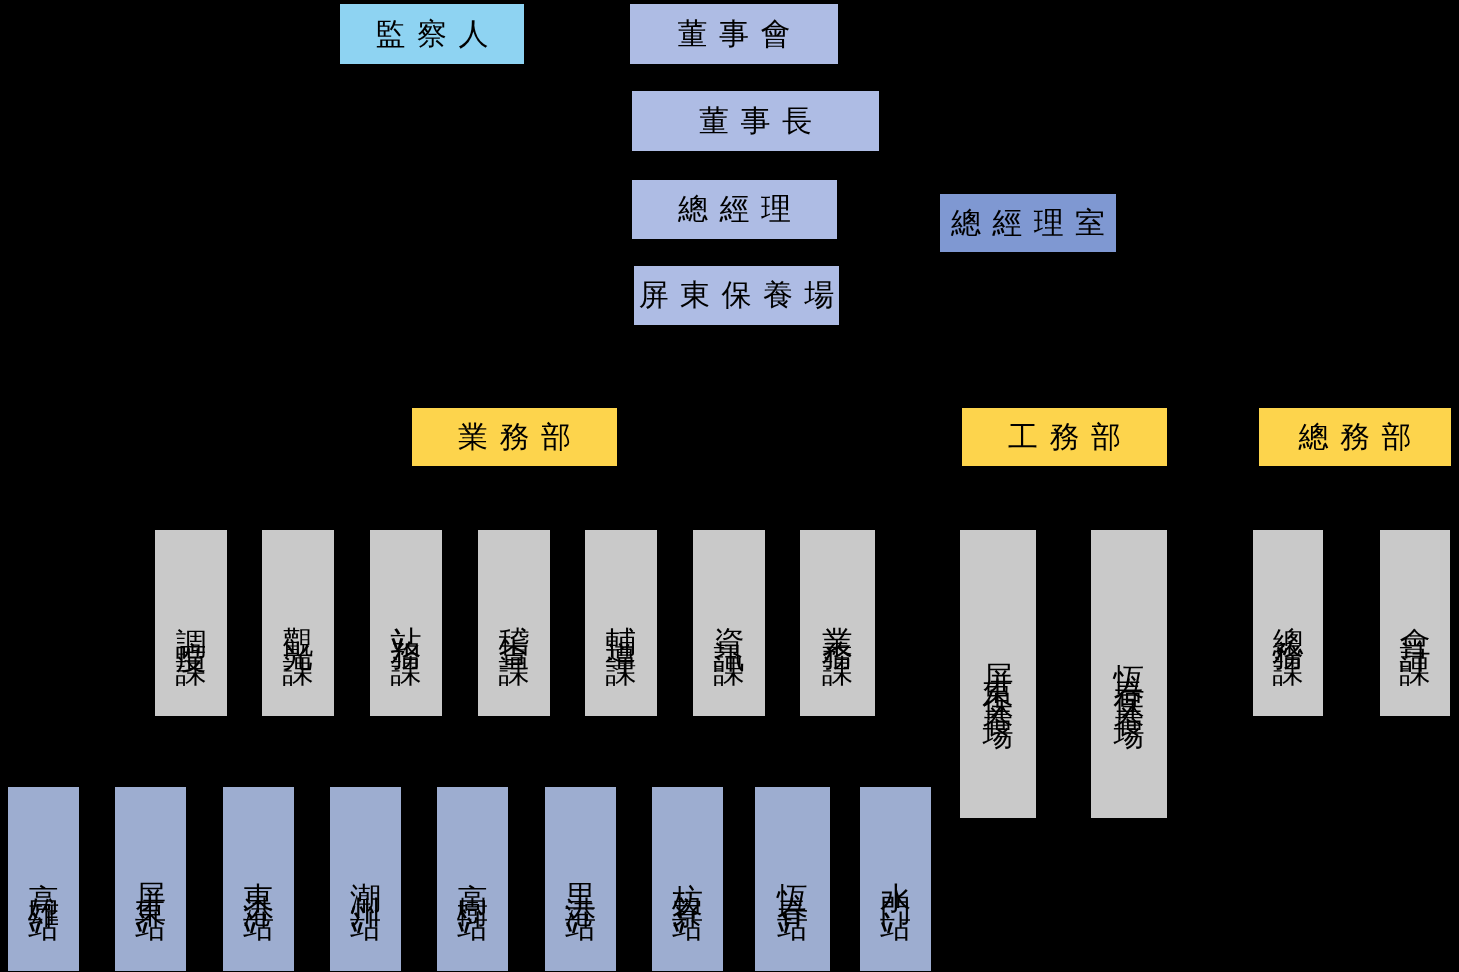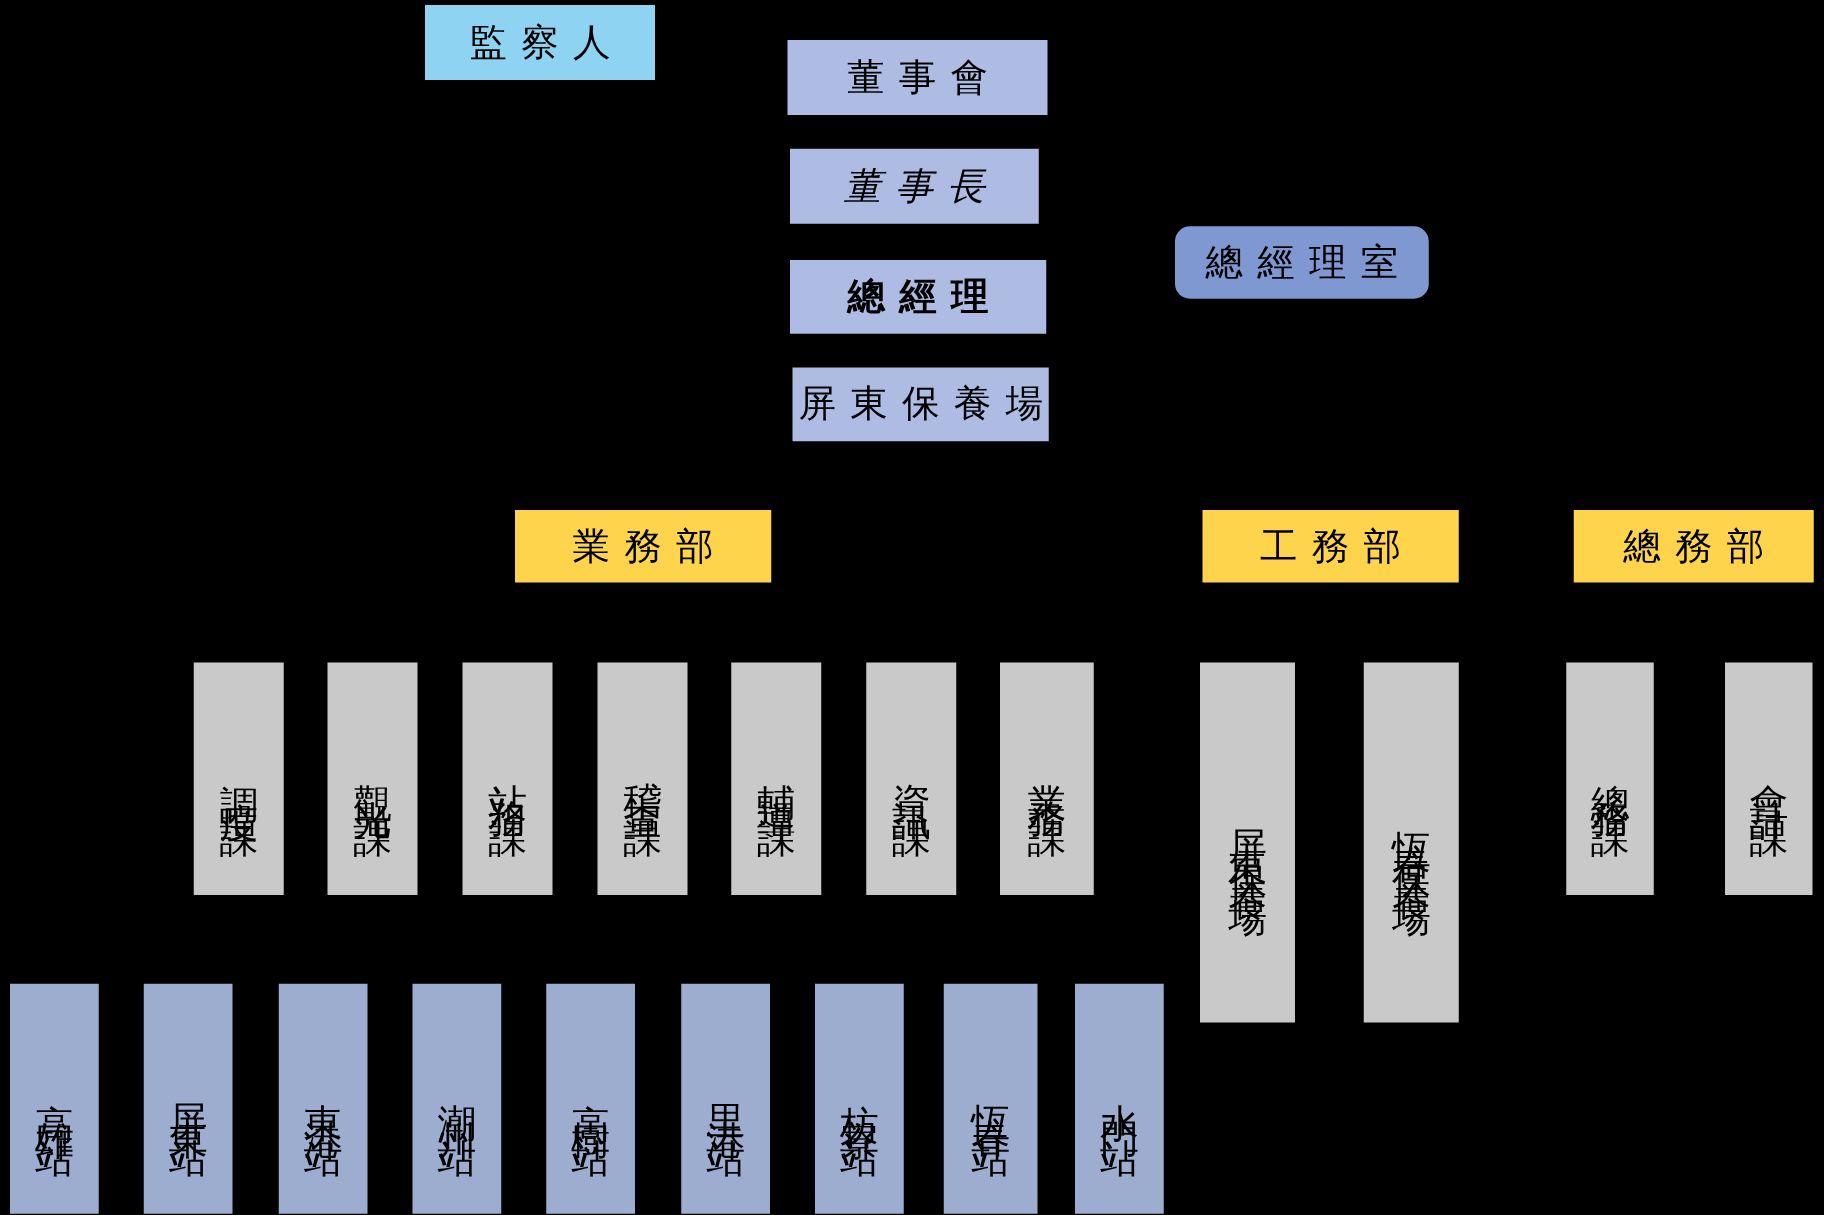--- a/index.html
+++ b/index.html
@@ -36,40 +36,40 @@
     white-space:nowrap;
   }
   .v{
     writing-mode:vertical-rl;
     text-orientation:upright;
     font-size:31px;
     letter-spacing:0.45em;
     line-height:1;
   }
   .c-supervisor{background:var(--supervisor);}
-  .c-executive{background:var(--executive);margin-top:28px;}
+  .c-executive{background:var(--executive);}
   .c-gmoffice{background:var(--gm_office);}
   .c-department{background:var(--department);margin-top:24px;}
   .c-unit{background:var(--unit);}
   .c-station{background:var(--station);}
 </style>
 </head>
 <body>
 
 <div>
 
   <div class="box h c-supervisor" style="left:340px;top:4px;width:184px;height:60px;">監察人</div>
 
   <div class="box h c-executive" style="left:630px;top:4px;width:208px;height:60px;">董事會</div>
 
-  <div class="box h c-executive" style="left:632px;top:91px;width:199px;height:60px;font-style:italic;">董事長</div>
+  <div class="box h c-executive" style="left:632px;top:91px;width:247px;height:60px;">董事長</div>
 
-  <div class="box h c-executive" style="left:632px;top:180px;width:205px;height:59px;font-weight:bold;">總經理</div>
+  <div class="box h c-executive" style="left:632px;top:180px;width:205px;height:59px;">總經理</div>
 
-  <div class="box h c-gmoffice" style="left:940px;top:181px;width:203px;height:58px;border-radius:12px;">總經理室</div>
+  <div class="box h c-gmoffice" style="left:940px;top:194px;width:176px;height:58px;">總經理室</div>
 
   <div class="box h c-executive" style="left:634px;top:266px;width:205px;height:59px;">屏東保養場</div>
 
   <div class="box h c-department" style="left:412px;top:384px;width:205px;height:58px;">業務部</div>
 
   <div class="box h c-department" style="left:962px;top:384px;width:205px;height:58px;">工務部</div>
 
   <div class="box h c-department" style="left:1259px;top:384px;width:192px;height:58px;">總務部</div>
 
   <div class="box v c-unit" style="left:155px;top:530px;width:72px;height:186px;">調度課</div>

